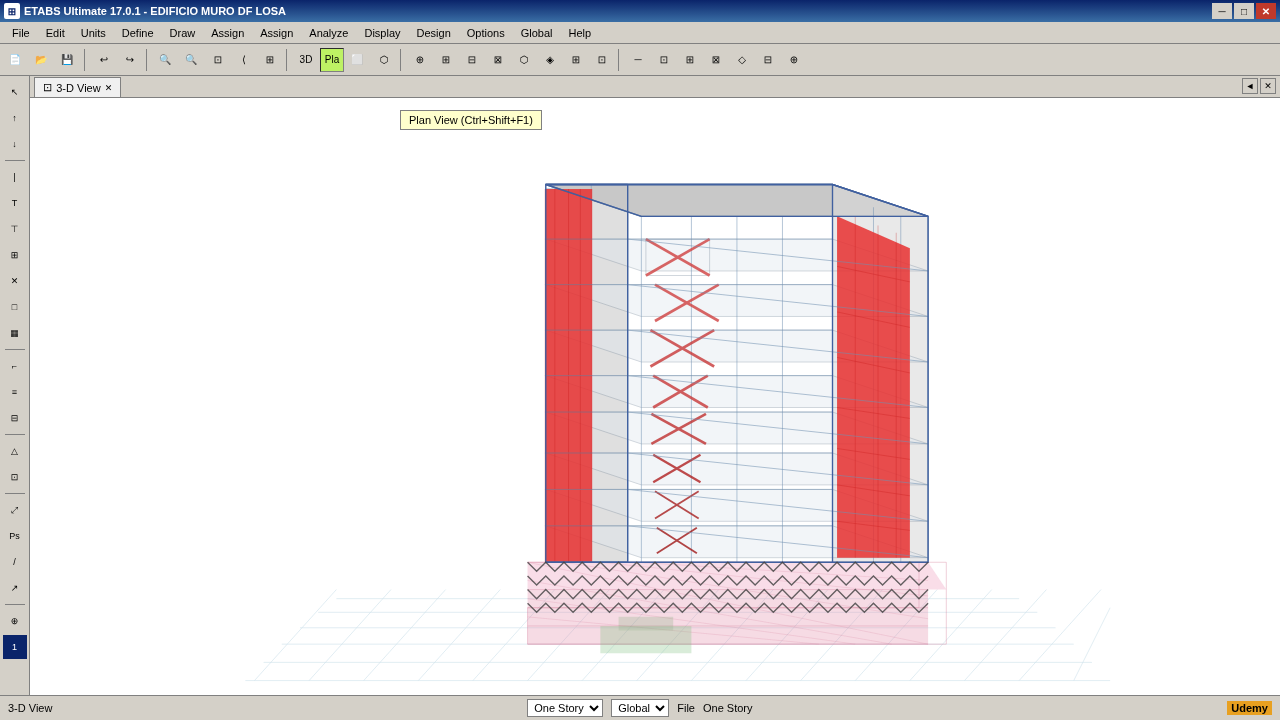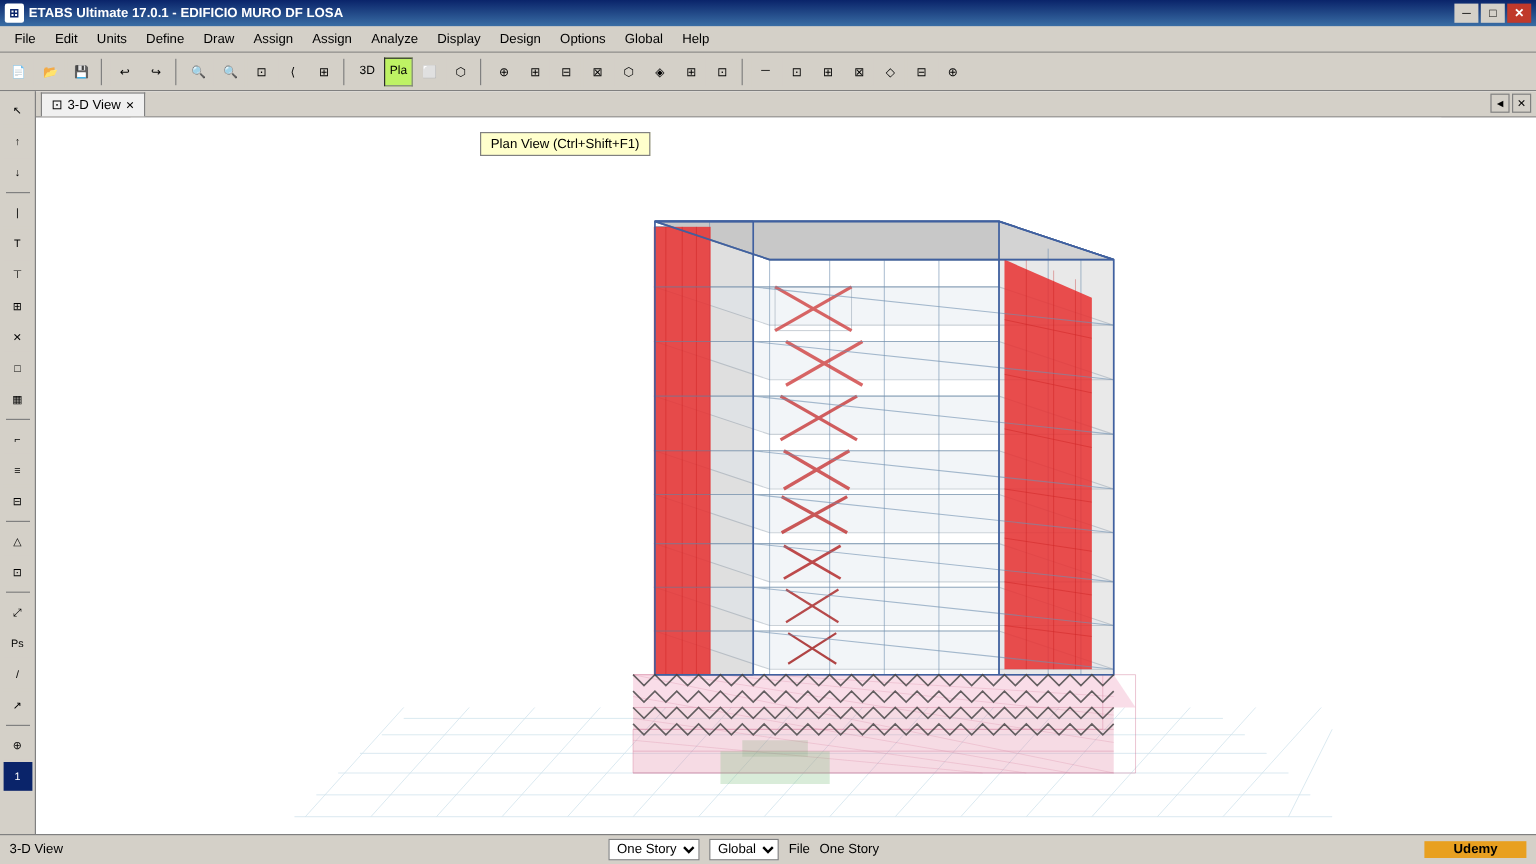--- a/index.html
+++ b/index.html
@@ -536,14 +536,14 @@
   </div>
 
   <div class="status-item">
     <span>File</span>
   </div>
 
   <div class="status-item">
     <span>One Story</span>
   </div>
 
-  <span style="margin-left:auto; background:#e8a020; padding:1px 24px; font-size:11px; font-weight:bold;">Udemy</span>
+  <span style="margin-left:auto; background:#e8a020; padding:1px 4px; font-size:11px; font-weight:bold;">Udemy</span>
 </div>
 
 </body></html>

